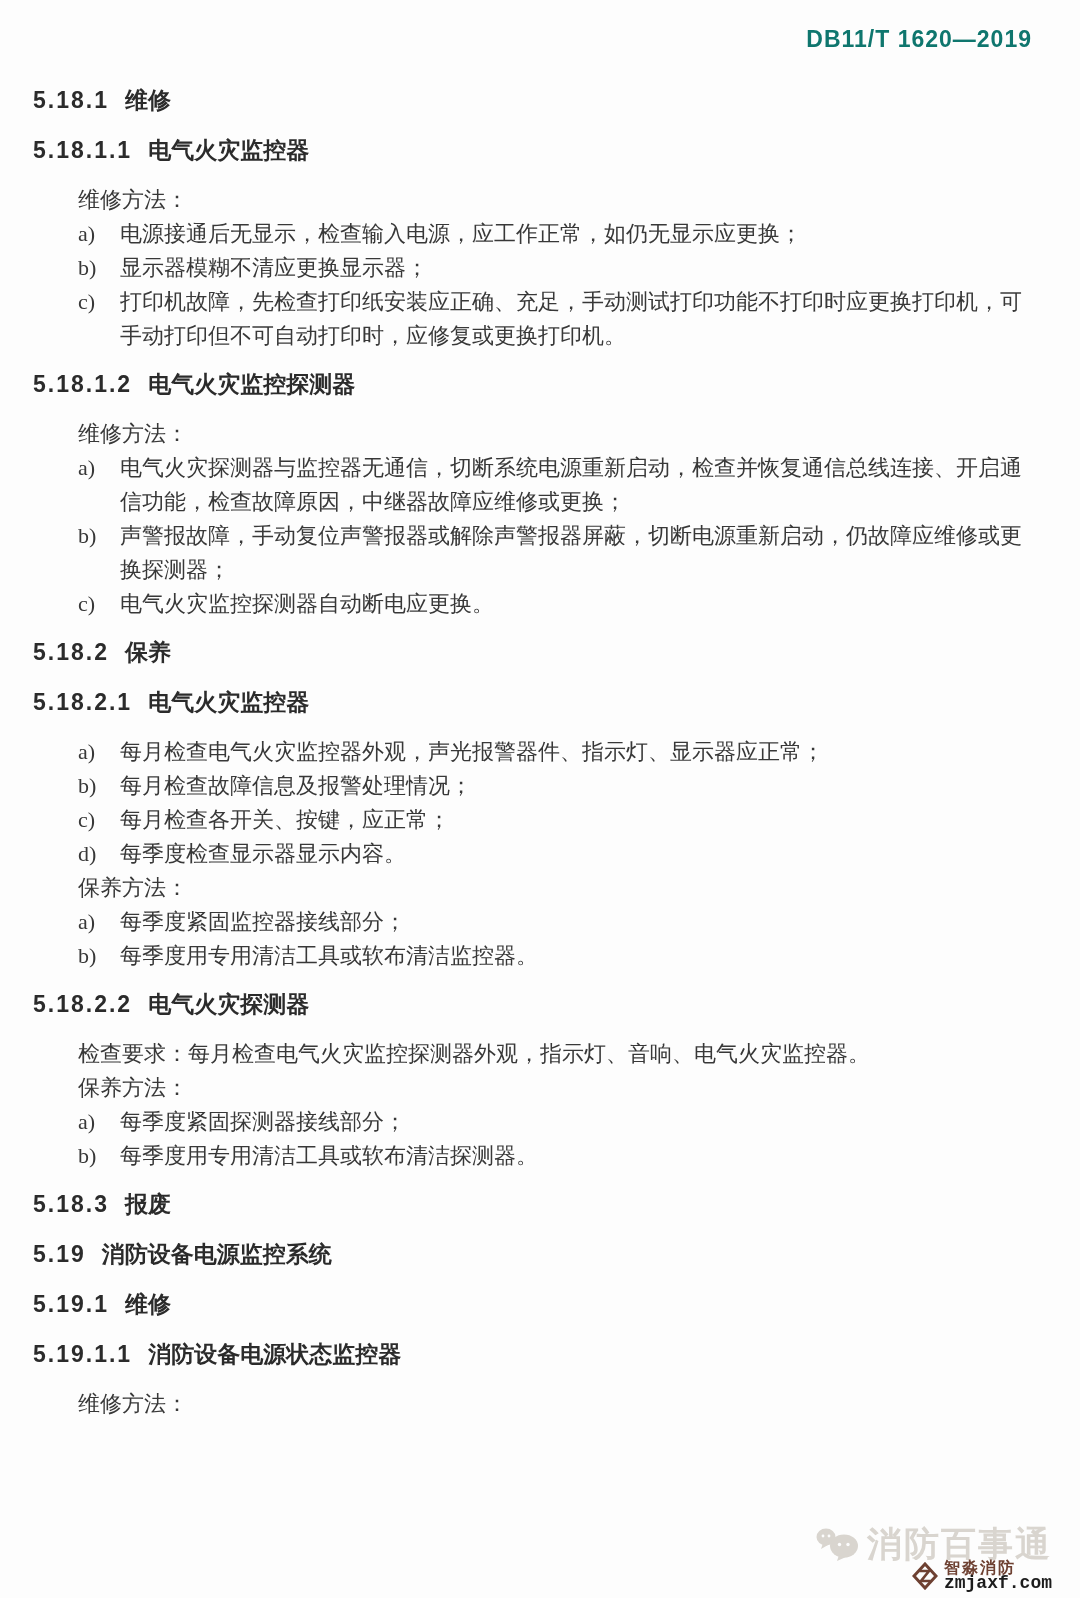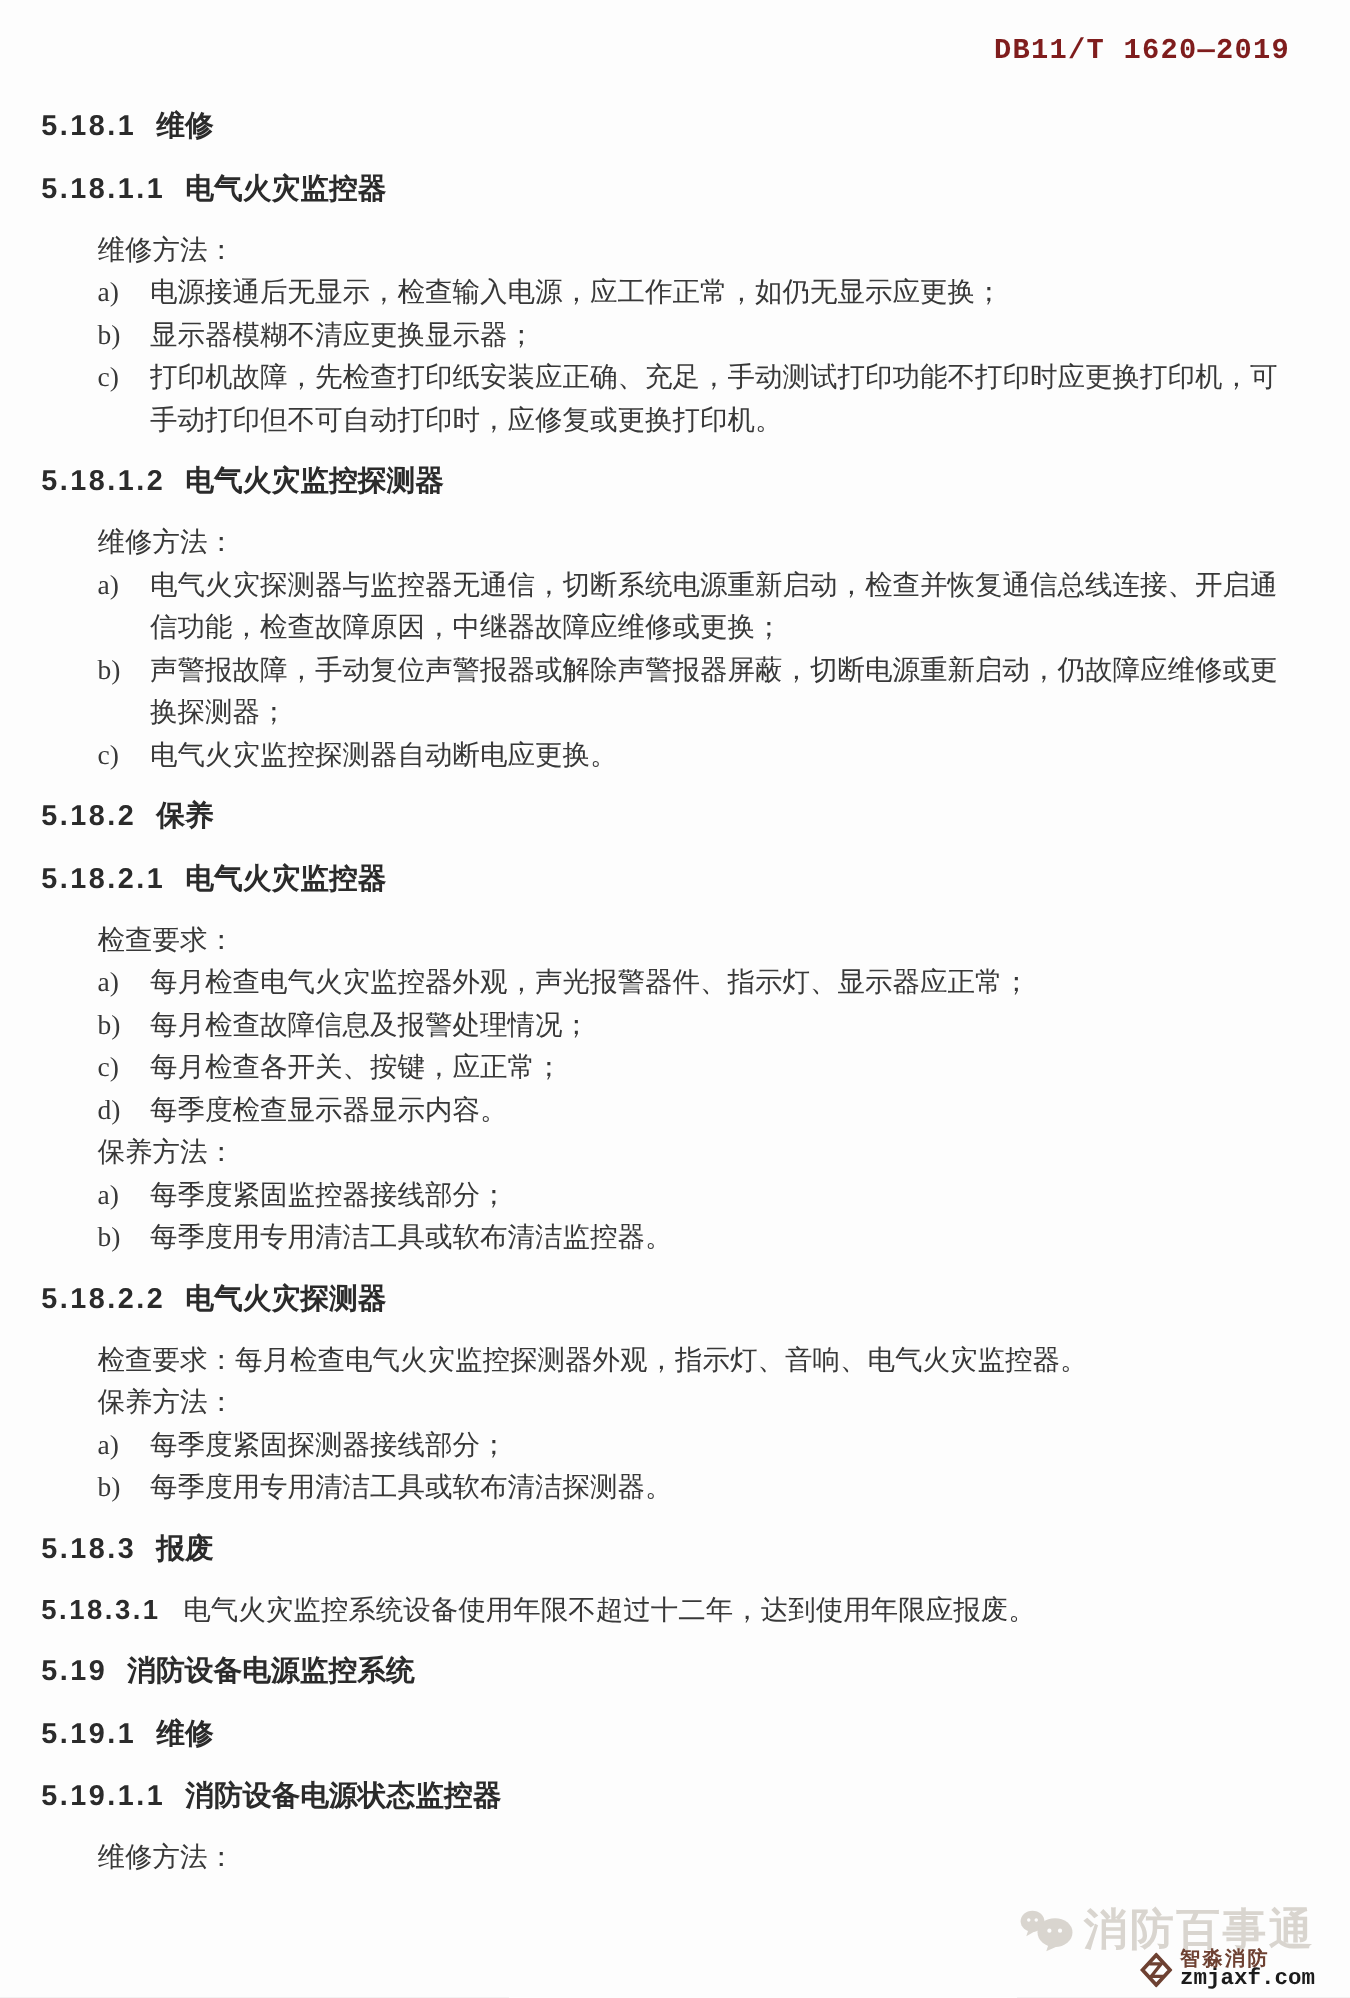--- a/index.html
+++ b/index.html
@@ -12,22 +12,22 @@
     font-family:"Liberation Serif","DejaVu Serif",serif;
     font-size:22px;line-height:34px;
     overflow:hidden;
   }
   .doc-header{
     padding:22px 48px 0 0;
     text-align:right;
     margin-bottom:26px;
   }
   .doc-number{
-    font-family:Liberation Mono, monospace;
-    font-size:23px;font-weight:bold;color:#7f1d1d;
+    font-family:Liberation Sans, sans-serif;
+    font-size:23px;font-weight:bold;color:#0f766e;
     letter-spacing:1px;
   }
   
   .heading{
     margin:14px 48px 16px 33px;
     font-family:"Liberation Sans","DejaVu Sans",sans-serif;
     font-weight:bold;font-size:23px;color:#2b2b2b;
   }
   .heading .num{letter-spacing:2px;margin-right:16px;}
   
@@ -104,21 +104,20 @@
       <div class="item">
         <span class="marker">b)</span>
         <span class="text">声警报故障，手动复位声警报器或解除声警报器屏蔽，切断电源重新启动，仍故障应维修或更换探测器；</span>
       </div>
       <div class="item">
         <span class="marker">c)</span>
         <span class="text">电气火灾监控探测器自动断电应更换。</span>
       </div>
       <div class="heading h3"><span class="num">5.18.2</span><span class="title">保养</span></div>
       <div class="heading h4"><span class="num">5.18.2.1</span><span class="title">电气火灾监控器</span></div>
-      <div class="label">检查要求：</div>
       <div class="item">
         <span class="marker">a)</span>
         <span class="text">每月检查电气火灾监控器外观，声光报警器件、指示灯、显示器应正常；</span>
       </div>
       <div class="item">
         <span class="marker">b)</span>
         <span class="text">每月检查故障信息及报警处理情况；</span>
       </div>
       <div class="item">
         <span class="marker">c)</span>
@@ -142,21 +141,20 @@
       <div class="label">保养方法：</div>
       <div class="item">
         <span class="marker">a)</span>
         <span class="text">每季度紧固探测器接线部分；</span>
       </div>
       <div class="item">
         <span class="marker">b)</span>
         <span class="text">每季度用专用清洁工具或软布清洁探测器。</span>
       </div>
       <div class="heading h3"><span class="num">5.18.3</span><span class="title">报废</span></div>
-      <div class="clause"><span class="clause-num">5.18.3.1</span><span class="clause-text">电气火灾监控系统设备使用年限不超过十二年，达到使用年限应报废。</span></div>
       <div class="heading h2"><span class="num">5.19</span><span class="title">消防设备电源监控系统</span></div>
       <div class="heading h3"><span class="num">5.19.1</span><span class="title">维修</span></div>
       <div class="heading h4"><span class="num">5.19.1.1</span><span class="title">消防设备电源状态监控器</span></div>
       <div class="label">维修方法：</div>
     </main>
 
   <div class="watermark">
     <span class="wm-icon">
       <svg width="48" height="36" viewBox="0 0 48 36">
         <g fill="#d9d5cf">

